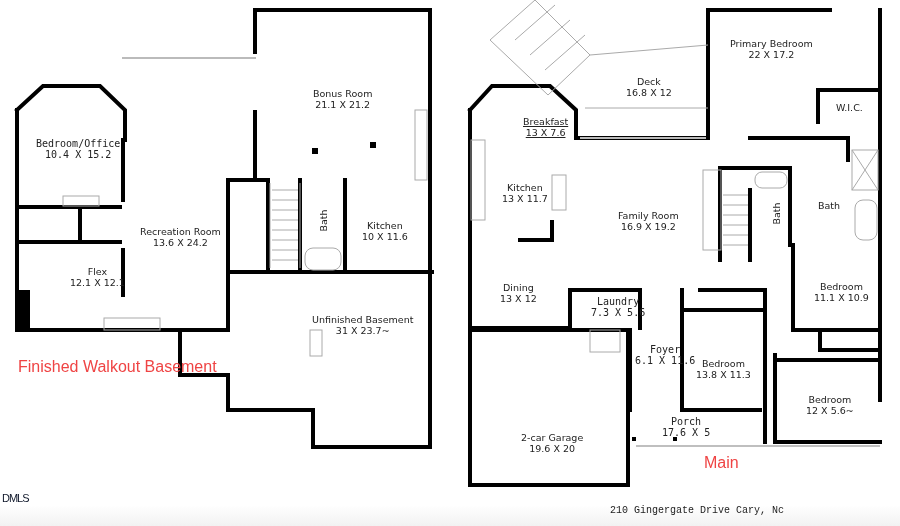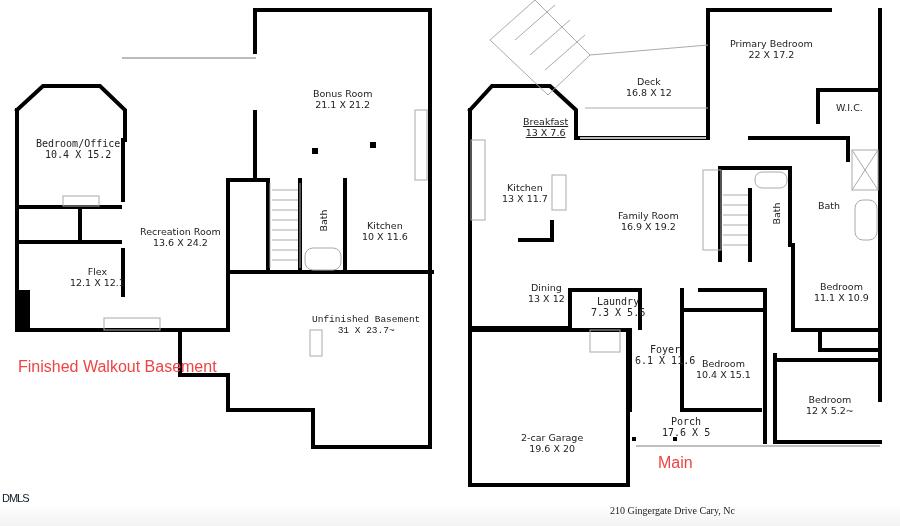--- a/index.html
+++ b/index.html
@@ -3,21 +3,21 @@
 <meta charset="utf-8">
 <style>
   html,body{margin:0;padding:0;}
   body{width:900px;height:526px;overflow:hidden;background:#fff;position:relative;font-family:"DejaVu Sans","Liberation Sans",sans-serif;}
   #plan{position:absolute;left:0;top:0;width:900px;height:526px;}
   .lbl{position:absolute;font-size:9.5px;color:#222;text-align:center;line-height:11px;white-space:nowrap;}
   .lbl .n{display:block;}
   .lbl .d{display:block;}
   .mono{font-family:"DejaVu Sans Mono","Liberation Mono",monospace;font-size:10px;}
   .floor-title{position:absolute;color:#ef4444;font-size:16px;font-family:"Liberation Sans",sans-serif;}
-  .addr{position:absolute;font-size:10px;color:#222;font-family:Liberation Serif, serif;}
+  .addr{position:absolute;font-size:10px;color:#222;font-family:Liberation Mono, monospace;}
   .mls{position:absolute;font-size:11px;color:#0f172a;letter-spacing:-1px;font-family:Liberation Sans, sans-serif;}
   .vert{position:absolute;font-size:9.5px;color:#222;transform:rotate(-90deg);transform-origin:center;}
   .bottom-fade{position:absolute;left:0;top:505px;width:900px;height:21px;background:linear-gradient(#fff,#f2f2f2);}
 </style>
 </head>
 <body>
 
 <svg id="plan" viewBox="0 0 900 526" xmlns="http://www.w3.org/2000/svg">
   <g fill="none" stroke="#000" stroke-width="4" stroke-linecap="square">
 
@@ -101,21 +101,21 @@
 </div>
 <div class="lbl" style="left:313px;top:88px;">
   <span class="n">Bonus Room</span>
   <span class="d">21.1 X 21.2</span>
 </div>
 <div class="vert" style="left:312px;top:215px;">Bath</div>
 <div class="lbl" style="left:362px;top:220px;">
   <span class="n">Kitchen</span>
   <span class="d">10 X 11.6</span>
 </div>
-<div class="lbl" style="left:312px;top:314px;font-family:Liberation Mono, monospace;">
+<div class="lbl" style="left:312px;top:314px;">
   <span class="n">Unfinished Basement</span>
   <span class="d">31 X 23.7~</span>
 </div>
 <div class="floor-title" style="left:18px;top:358px;">Finished Walkout Basement</div>
 
 <div class="lbl" style="left:626px;top:76px;">
   <span class="n">Deck</span>
   <span class="d">16.8 X 12</span>
 </div>
 <div class="lbl" style="left:730px;top:38px;">
@@ -134,49 +134,49 @@
   <span class="d">13 X 11.7</span>
 </div>
 <div class="lbl" style="left:618px;top:210px;">
   <span class="n">Family Room</span>
   <span class="d">16.9 X 19.2</span>
 </div>
 <div class="vert" style="left:765px;top:208px;">Bath</div>
 <div class="lbl" style="left:818px;top:200px;">
   <span class="n">Bath</span>
 </div>
-<div class="lbl" style="left:500px;top:282px;margin-left:28px;">
+<div class="lbl" style="left:500px;top:282px;">
   <span class="n">Dining</span>
   <span class="d">13 X 12</span>
 </div>
 <div class="lbl mono" style="left:591px;top:296px;">
   <span class="n">Laundry</span>
   <span class="d">7.3 X 5.6</span>
 </div>
 <div class="lbl mono" style="left:635px;top:328px;margin-top:16px;">
   <span class="n">Foyer</span>
   <span class="d">6.1 X 11.6</span>
 </div>
 <div class="lbl" style="left:696px;top:358px;">
   <span class="n">Bedroom</span>
-  <span class="d">10.4 X 15.1</span>
+  <span class="d">13.8 X 11.3</span>
 </div>
 <div class="lbl" style="left:814px;top:281px;">
   <span class="n">Bedroom</span>
   <span class="d">11.1 X 10.9</span>
 </div>
 <div class="lbl" style="left:806px;top:394px;">
   <span class="n">Bedroom</span>
-  <span class="d">12 X 5.2~</span>
+  <span class="d">12 X 5.6~</span>
 </div>
 <div class="lbl" style="left:521px;top:404px;margin-top:28px;">
   <span class="n">2-car Garage</span>
   <span class="d">19.6 X 20</span>
 </div>
 <div class="lbl mono" style="left:662px;top:416px;">
   <span class="n">Porch</span>
   <span class="d">17.6 X 5</span>
 </div>
-<div class="floor-title" style="left:658px;top:454px;text-align:right;">Main</div>
+<div class="floor-title" style="left:704px;top:454px;text-align:right;">Main</div>
 
 <div class="bottom-fade"></div>
 <div class="addr" style="left:610px;top:505px;">210 Gingergate Drive Cary, Nc</div>
 <div class="mls" style="left:2px;top:492px;">DMLS</div>
 
 </body></html>

